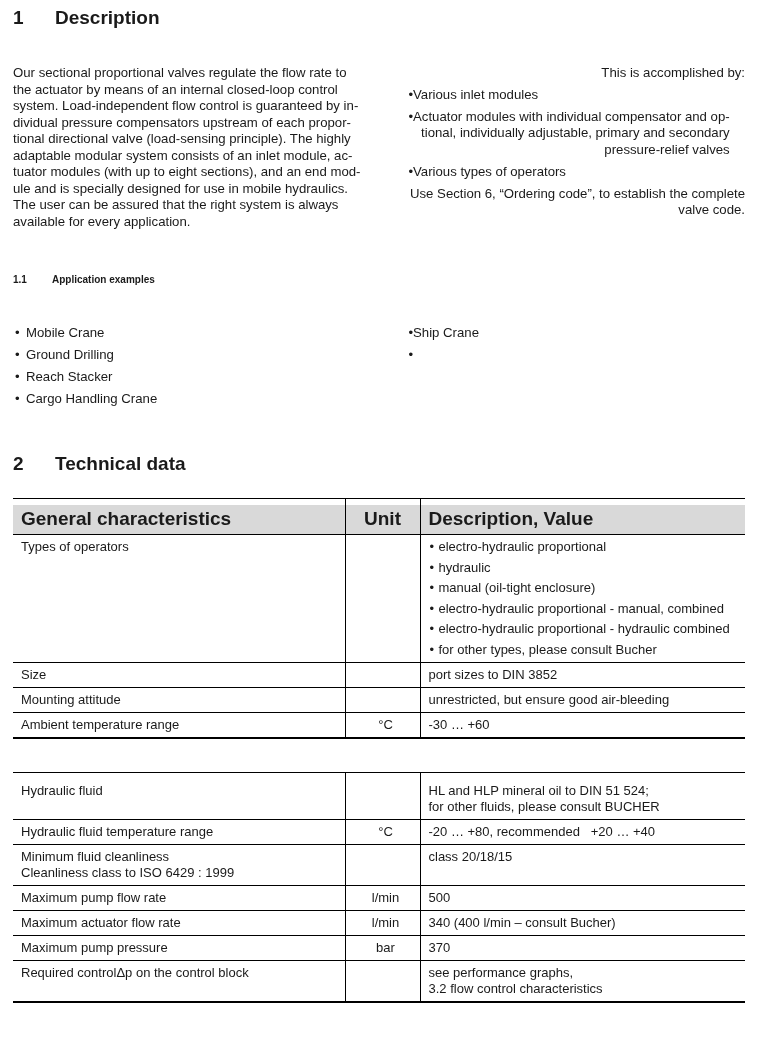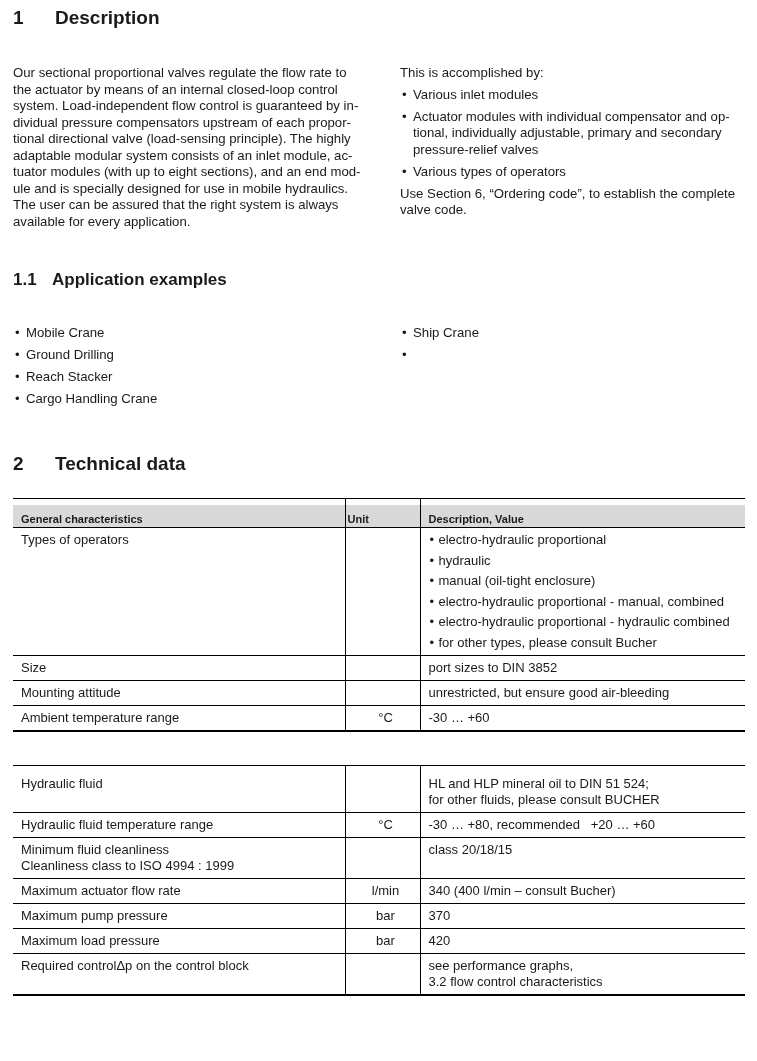--- a/index.html
+++ b/index.html
@@ -21,40 +21,40 @@
   .h-main {
     display: flex;
     font-size: 19px;
     font-weight: bold;
     line-height: 22px;
     margin: 0;
   }
   .h-main .h-num { width: 42px; flex: none; }
   .h-sub {
     display: flex;
-    font-size: 17px;
+    font-size: 10px;
     font-weight: bold;
     line-height: 19px;
     margin: 0;
   }
   .h-sub .h-num { width: 39px; flex: none; }
 
   #h-description { margin-bottom: 24px; }
   #h-application { margin-top: 40px; margin-bottom: 13px; }
   #h-technical   { margin-top: 40px; margin-bottom: 23px; }
 
   
   .two-col {
     display: flex;
     justify-content: space-between;
     width: 732px;
     margin-top: 36px;
   }
   .col-left  { width: 378px; }
-  .col-right { width: 345px; }
+  .col-right { width: 345px; text-align: right; }
 
   .body-text {
     font-size: 13.2px;
     line-height: 16.5px;
     white-space: pre-wrap;
     margin: 0;
   }
   .intro-line { margin-bottom: 5px; }
   .footer-line { margin-top: 3px; }
 
@@ -104,26 +104,26 @@
   }
   tr.spacer-row td {
     height: 6px;
     padding: 0;
     border-bottom: none;
   }
   tr.header-row th {
     background: #d9d9d9;
     font-weight: bold;
     text-align: left;
-    font-size: 11px;
+    font-size: 19px;
     padding-top: 6px;
-    padding-bottom: 0;
+    padding-bottom: 7px;
     border-bottom: 1px solid #000;
   }
-  tr.header-row th.unit-col { text-align: left; padding-left: 2px; margin-top: 32px; }
+  tr.header-row th.unit-col { text-align: center; padding-left: 2px; margin-top: 32px; }
   tr.data-row td { border-bottom: 1px solid #000; }
   td.unit-cell { text-align: center; padding-left: 2px; }
 
   
   ul.cell-bullets {
     list-style: none;
     margin: 0;
     padding: 0;
   }
   ul.cell-bullets li {
@@ -286,44 +286,44 @@
         </tr>
         <tr class="data-row">
           <td class="name-cell">Hydraulic fluid</td>
           <td class="unit-cell"></td>
           <td class="desc-cell">HL and HLP mineral oil to DIN 51 524;
 for other fluids, please consult BUCHER</td>
         </tr>
         <tr class="data-row">
           <td class="name-cell">Hydraulic fluid temperature range</td>
           <td class="unit-cell">°C</td>
-          <td class="desc-cell">-30 … +80, recommended   +20 … +60</td>
+          <td class="desc-cell">-20 … +80, recommended   +20 … +40</td>
         </tr>
         <tr class="data-row">
           <td class="name-cell">Minimum fluid cleanliness
-Cleanliness class to ISO 4994 : 1999</td>
+Cleanliness class to ISO 6429 : 1999</td>
           <td class="unit-cell"></td>
           <td class="desc-cell">class 20/18/15</td>
+        </tr>
+        <tr class="data-row">
+          <td class="name-cell">Maximum pump flow rate</td>
+          <td class="unit-cell">l/min</td>
+          <td class="desc-cell">500</td>
         </tr>
         <tr class="data-row">
           <td class="name-cell">Maximum actuator flow rate</td>
           <td class="unit-cell">l/min</td>
           <td class="desc-cell">340 (400 l/min – consult Bucher)</td>
         </tr>
         <tr class="data-row">
           <td class="name-cell">Maximum pump pressure</td>
           <td class="unit-cell">bar</td>
           <td class="desc-cell">370</td>
         </tr>
         <tr class="data-row">
-          <td class="name-cell">Maximum load pressure</td>
-          <td class="unit-cell">bar</td>
-          <td class="desc-cell">420</td>
-        </tr>
-        <tr class="data-row">
           <td class="name-cell">Required controlΔp on the control block</td>
           <td class="unit-cell"></td>
           <td class="desc-cell">see performance graphs,
 3.2 flow control characteristics</td>
         </tr>
       </tbody>
   </table>
 
 </div>
 

